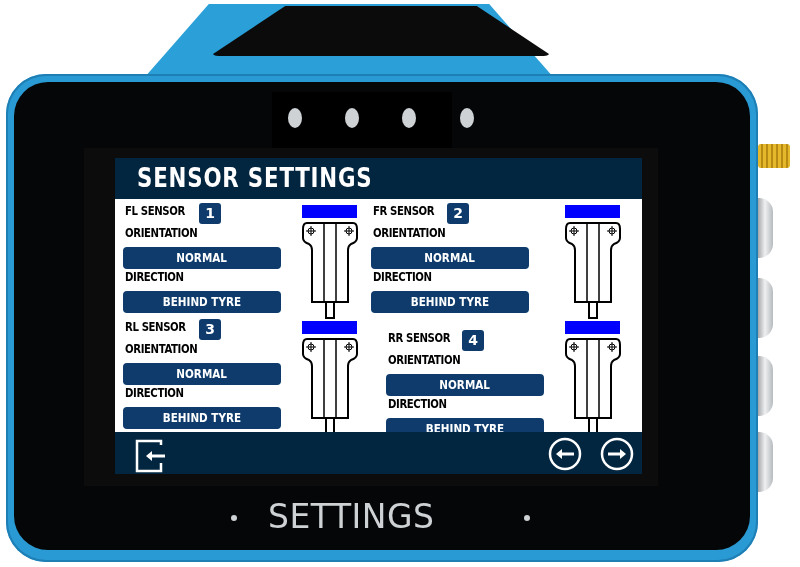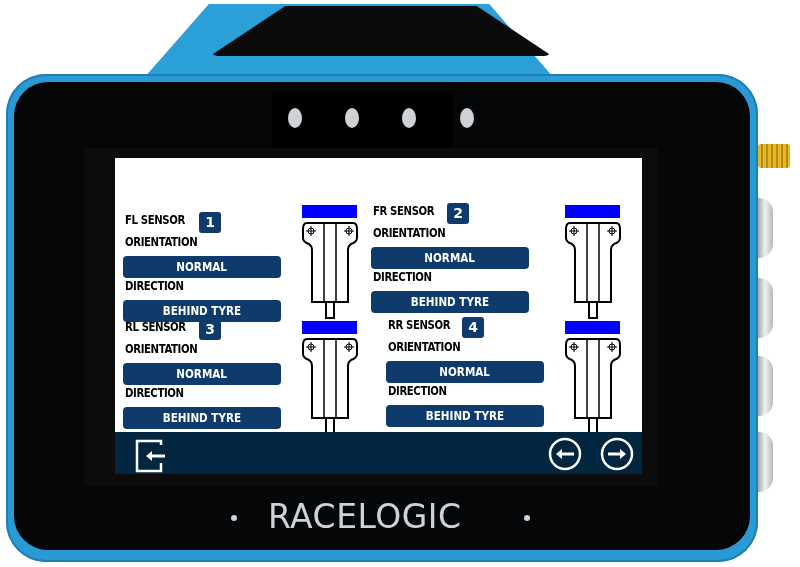--- a/index.html
+++ b/index.html
@@ -111,22 +111,25 @@
 <div class="device"></div>
 <div class="bezel"></div>
 <div class="sensor-strip"></div>
 <div class="dot" style="left:288px"></div>
 <div class="dot" style="left:345px"></div>
 <div class="dot" style="left:402px"></div>
 <div class="dot" style="left:460px"></div>
 <div class="screen-frame"></div>
 
 <div class="screen">
-
-  <div class="panel" style="left:0; top:50px">
+  <div class="header">
+    <div class="header-title">SENSOR SETTINGS</div>
+  </div>
+
+  <div class="panel" style="left:0; top:41px">
     <div class="panel-label" style="top:4px">FL SENSOR</div>
     <div class="badge" style="top:4px">1</div>
     <div class="panel-label" style="top:26px">ORIENTATION</div>
     <div class="select-btn" style="top:48px"><span>NORMAL</span></div>
     <div class="panel-label" style="top:70px">DIRECTION</div>
     <div class="select-btn" style="top:92px"><span>BEHIND TYRE</span></div>
   </div>
   <div class="sensor-fig" style="left:187px; top:47px">
     <div class="sensor-bar"></div>
     <svg width="56" height="100" style="position:absolute;top:15px;left:0">
@@ -184,21 +187,21 @@
       <circle cx="9" cy="11" r="3" fill="none" stroke="#000"></circle>
         <line x1="4" y1="11" x2="14" y2="11" stroke="#000"></line>
         <line x1="9" y1="6" x2="9" y2="16" stroke="#000"></line>
       <circle cx="47" cy="11" r="3" fill="none" stroke="#000"></circle>
         <line x1="42" y1="11" x2="52" y2="11" stroke="#000"></line>
         <line x1="47" y1="6" x2="47" y2="16" stroke="#000"></line>
       <rect x="24" y="82" width="8" height="16" fill="#fff" stroke="#000" stroke-width="2"></rect>
     </svg>
   </div>
 
-  <div class="panel" style="left:263px; top:155px">
+  <div class="panel" style="left:263px; top:168px">
     <div class="panel-label" style="top:4px">RR SENSOR</div>
     <div class="badge" style="top:4px">4</div>
     <div class="panel-label" style="top:26px">ORIENTATION</div>
     <div class="select-btn" style="top:48px"><span>NORMAL</span></div>
     <div class="panel-label" style="top:70px">DIRECTION</div>
     <div class="select-btn" style="top:92px"><span>BEHIND TYRE</span></div>
   </div>
   <div class="sensor-fig" style="left:450px; top:163px">
     <div class="sensor-bar"></div>
     <svg width="56" height="100" style="position:absolute;top:15px;left:0">
@@ -234,14 +237,14 @@
       <svg width="34" height="34">
         <circle cx="17" cy="17" r="15" fill="none" stroke="#fff" stroke-width="2.5"></circle>
         <line x1="8" y1="17" x2="22" y2="17" stroke="#fff" stroke-width="3"></line>
         <path d="M26 17 L20 12 L20 22 Z" fill="#fff"></path>
       </svg>
     </div>
   </div>
 </div>
 
 <div class="logo-dot" style="left:231px"></div>
-<div class="logo">RACELOGIC</div>
+<div class="logo">SETTINGS</div>
 <div class="logo-dot" style="left:524px"></div>
 
 </body></html>

